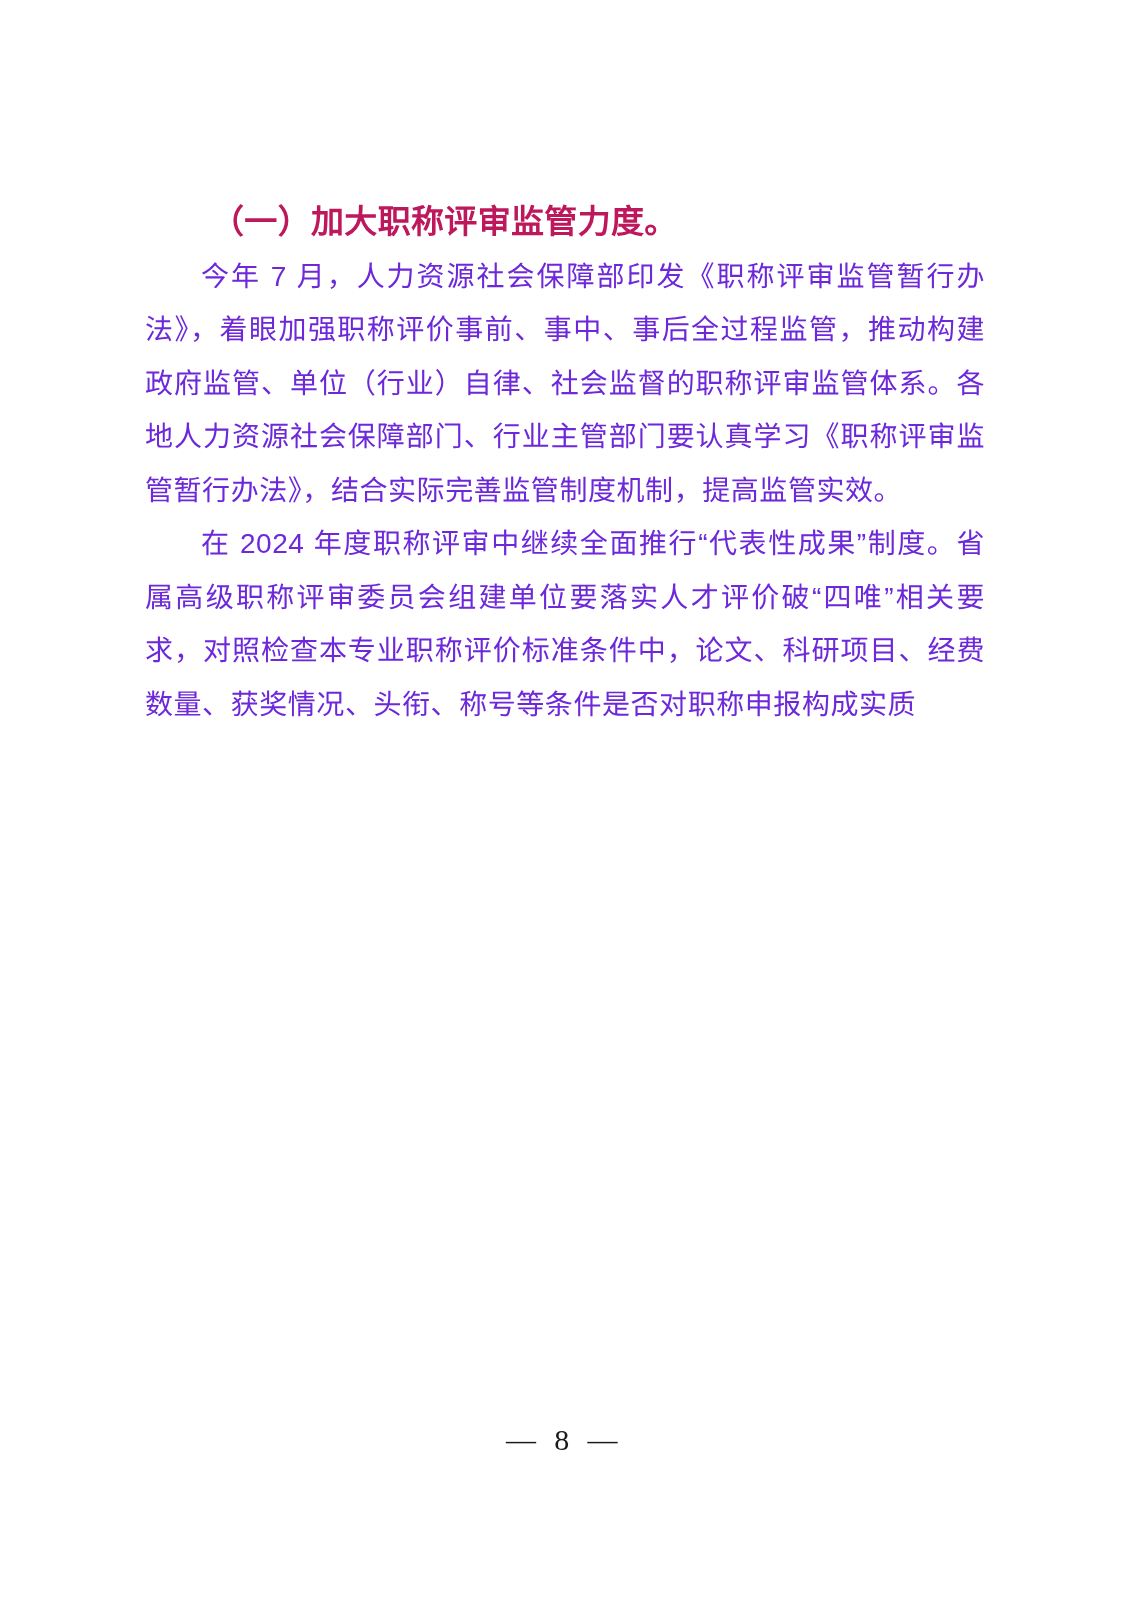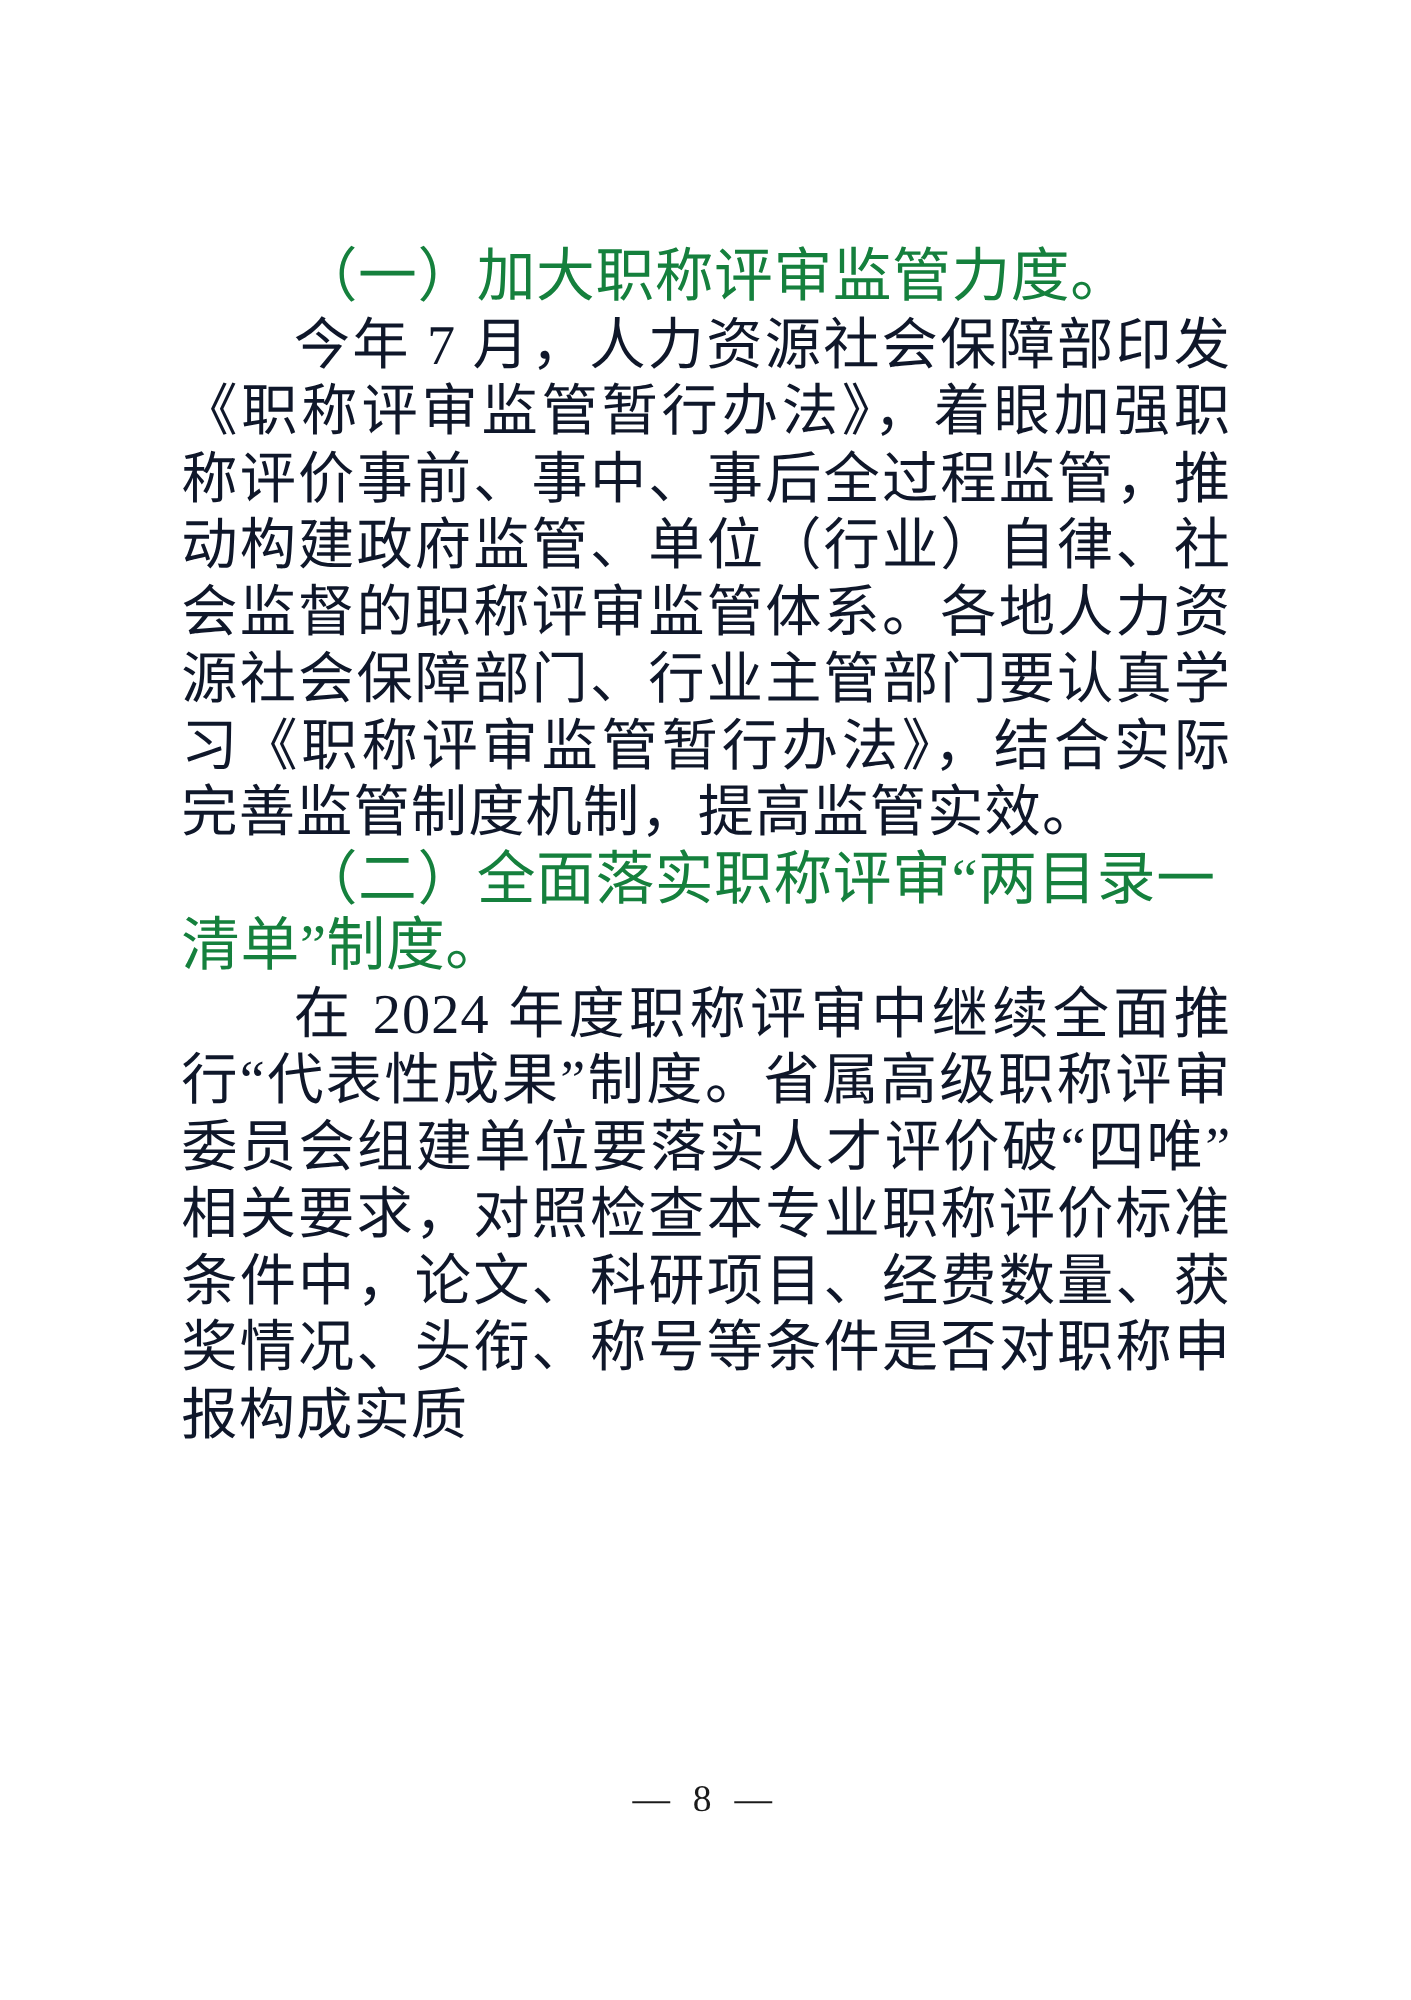--- a/index.html
+++ b/index.html
@@ -22,40 +22,40 @@
     box-sizing: border-box;
   }
   .content {
     position: absolute;
     left: 145px;
     top: 196px;
     width: 840px;
   }
   
   .para {
-    font-size: 45px;
+    font-size: 28px;
     line-height: 53.5px;
     text-align: justify;
     text-justify: inter-character;
     text-indent: 2em;
     margin: 0;
     letter-spacing: 0.02em;
     word-break: break-all;
-    color: #0f172a;
-    font-family: Liberation Serif, serif;
+    color: #6d28d9;
+    font-family: Liberation Sans, sans-serif;
   }
   
   .heading {
-    font-size: 47px;
+    font-size: 33px;
     line-height: 53.5px;
-    font-weight: normal;
+    font-weight: bold;
     text-indent: 2em;
     margin: 0;
     letter-spacing: 0.01em;
-    color: #15803d;
+    color: #be185d;
     font-family: "Liberation Serif", "DejaVu Serif", serif;
   }
   .block + .block {
     margin-top: 0;
   }
   .footer {
     position: absolute;
     left: 0;
     right: 0;
     top: 1420px;
@@ -69,19 +69,18 @@
 </style>
 </head>
 <body>
 
 <div class="page">
 
   <div class="content">
 
   <p class="block heading">（一）加大职称评审监管力度。</p>
       <p class="block para">今年 7 月，人力资源社会保障部印发《职称评审监管暂行办法》，着眼加强职称评价事前、事中、事后全过程监管，推动构建政府监管、单位（行业）自律、社会监督的职称评审监管体系。各地人力资源社会保障部门、行业主管部门要认真学习《职称评审监管暂行办法》，结合实际完善监管制度机制，提高监管实效。</p>
-      <p class="block heading">（二）全面落实职称评审“两目录一清单”制度。</p>
       <p class="block para">在 2024 年度职称评审中继续全面推行“代表性成果”制度。省属高级职称评审委员会组建单位要落实人才评价破“四唯”相关要求，对照检查本专业职称评价标准条件中，论文、科研项目、经费数量、获奖情况、头衔、称号等条件是否对职称申报构成实质</p>
     </div>
 
   <div class="footer">— 8 —</div>
 
 </div>
 
 </body></html>

